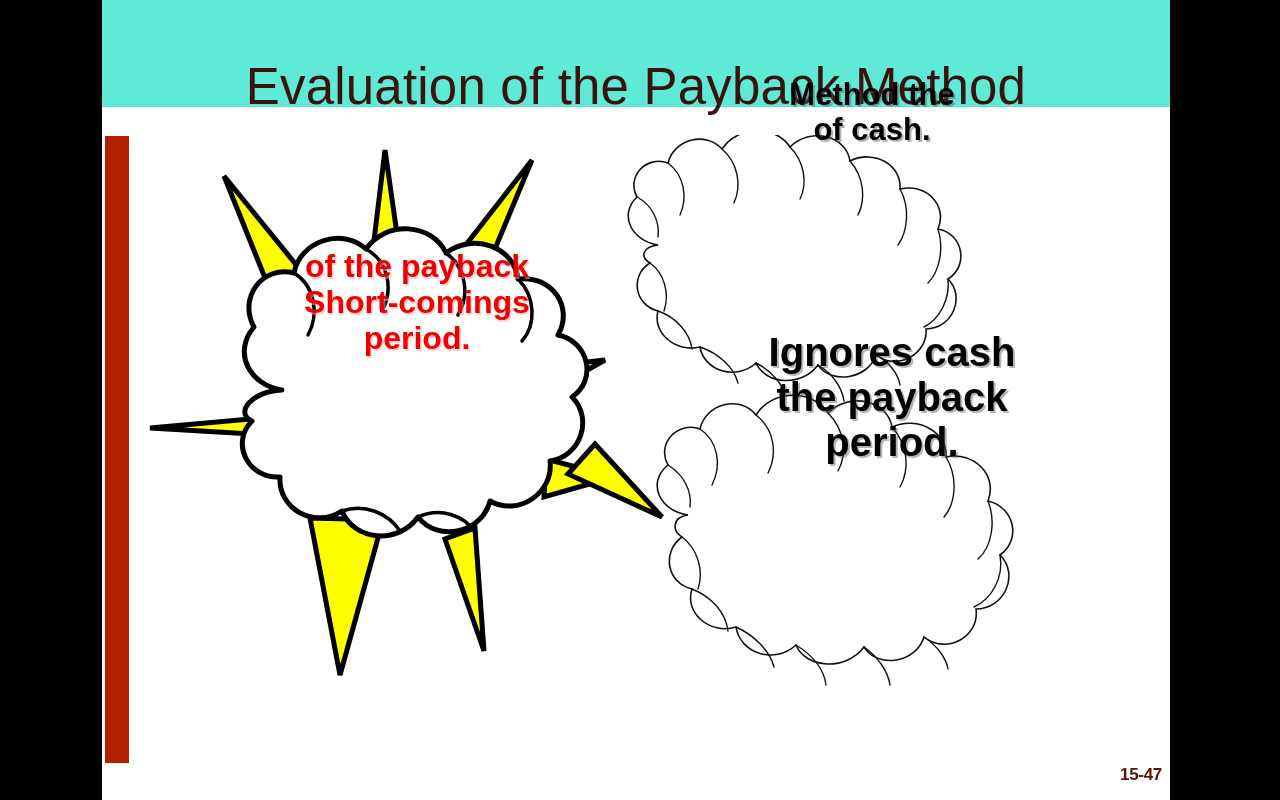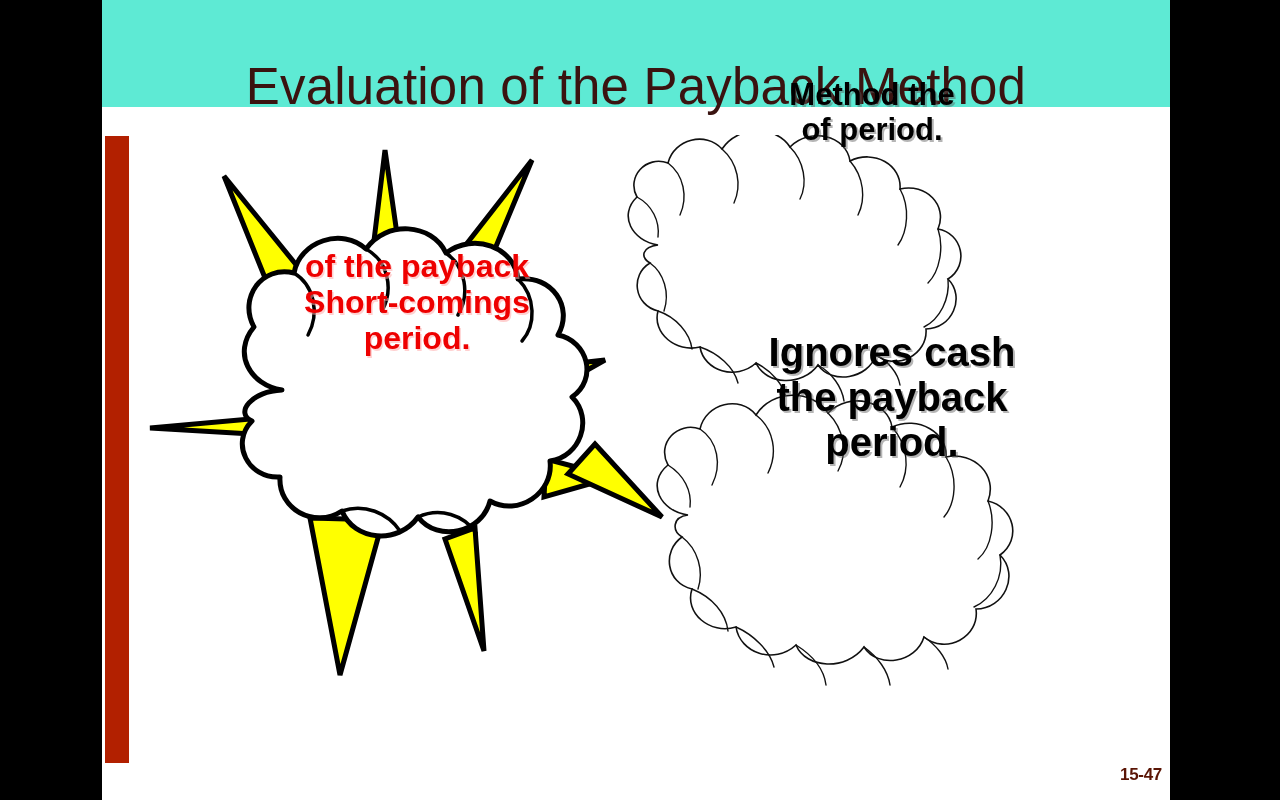--- a/index.html
+++ b/index.html
@@ -187,21 +187,21 @@
     </div>
 
     <div class="blurb" id="burst-text">
       <div>of the payback</div>
       <div>Short-comings</div>
       <div>period.</div>
     </div>
 
     <div class="blurb" id="cloud1-text">
       <div>Method the</div>
-      <div>of period.</div>
+      <div>of cash.</div>
     </div>
 
     <div class="blurb" id="cloud2-text">
       <div>Ignores cash</div>
       <div>the payback</div>
       <div>period.</div>
     </div>
 
     <div id="pagenum">15-47</div>
 

